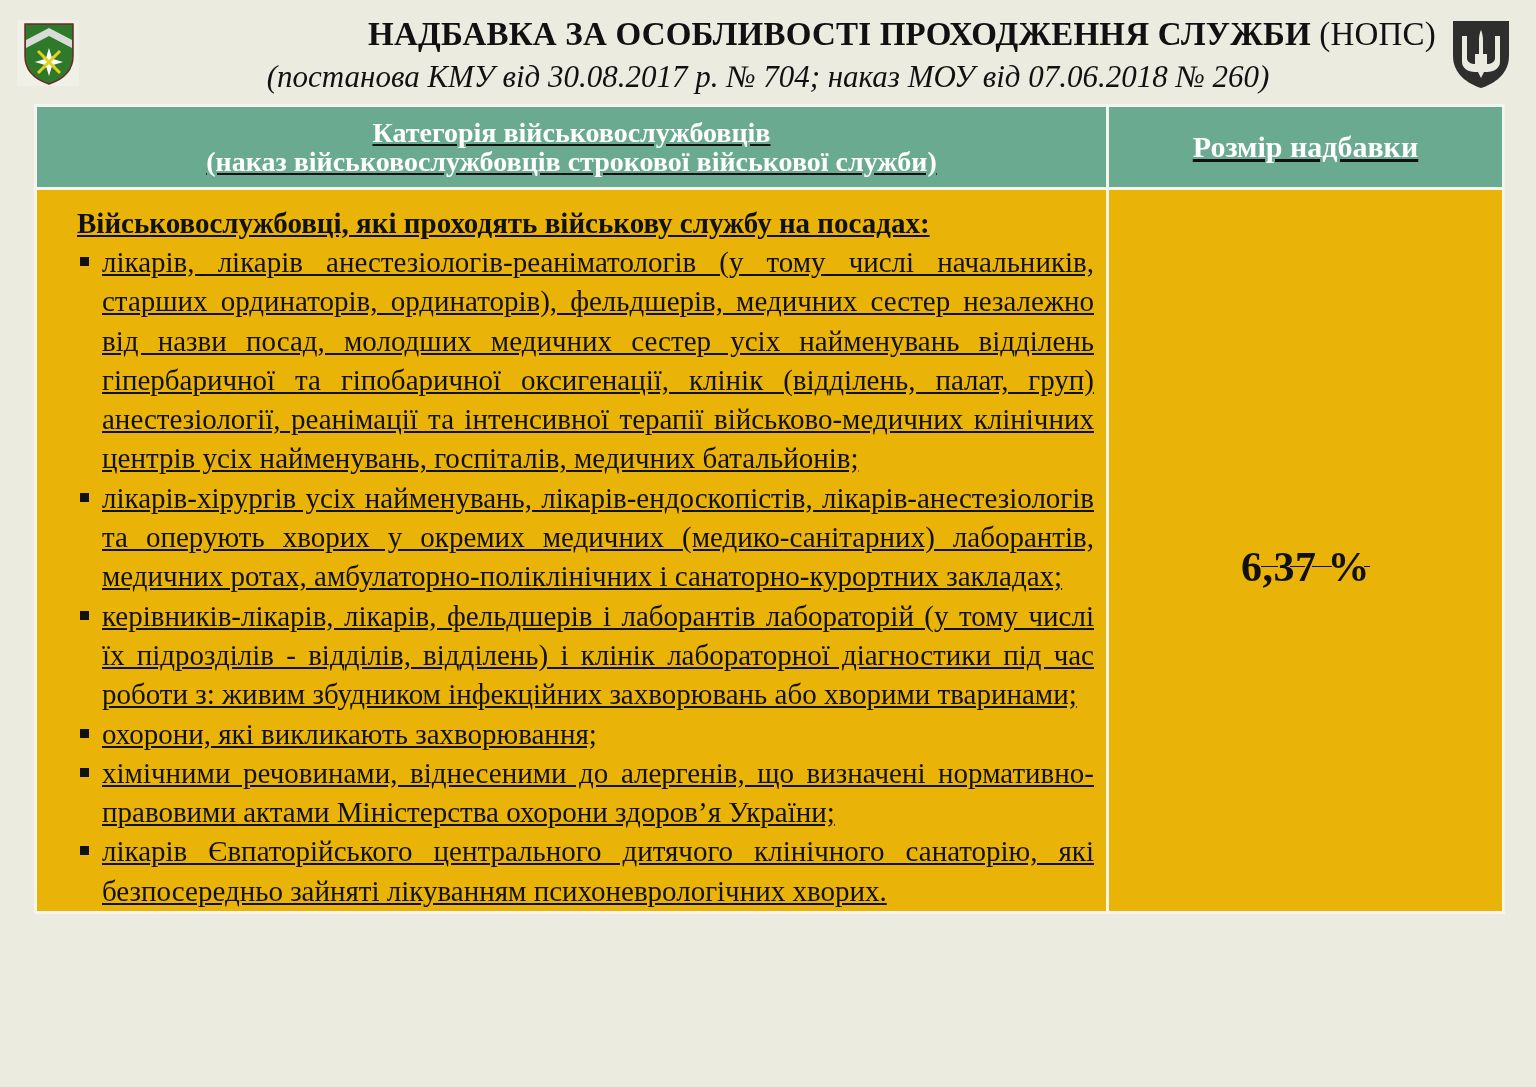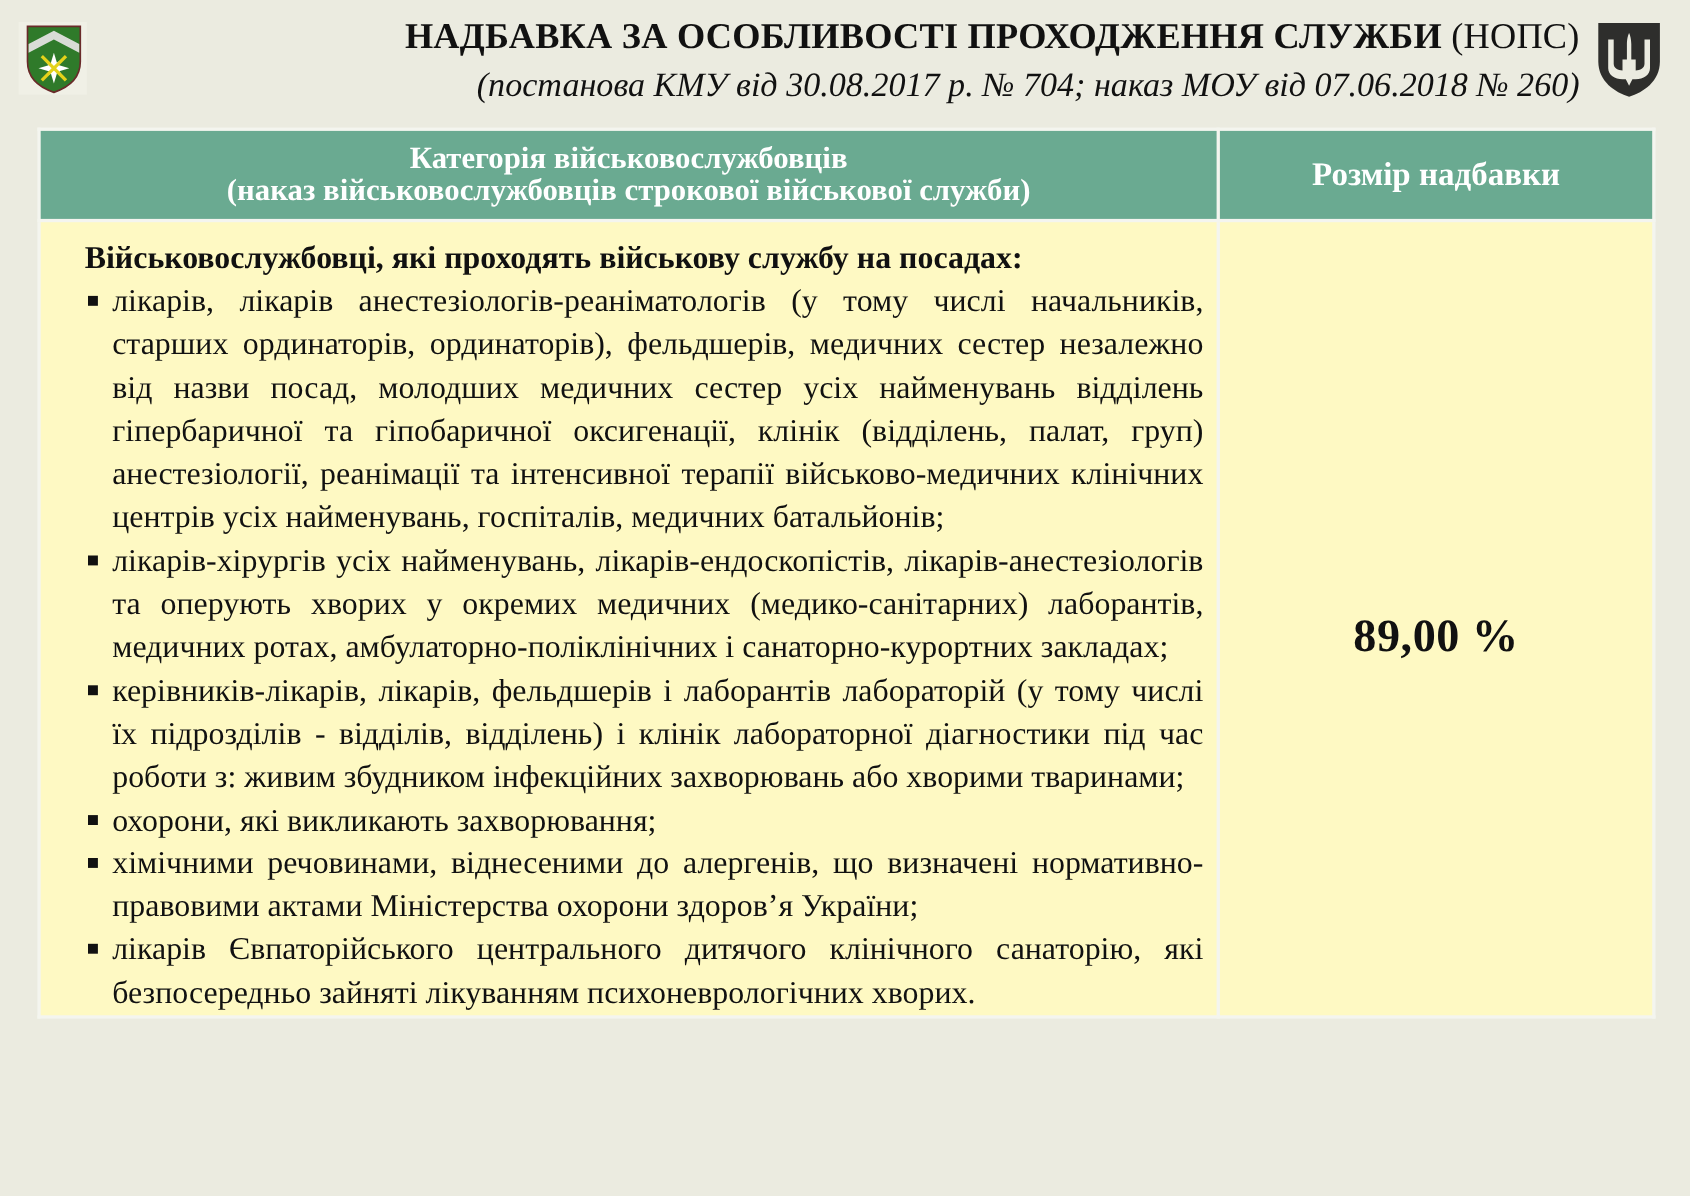--- a/index.html
+++ b/index.html
@@ -41,33 +41,34 @@
       letter-spacing: 0.2px;
     }
     .title .bold {
       font-weight: bold;
     }
     .subtitle {
       position: absolute;
       left: 100px;
       right: 100px;
       top: 57px;
-      text-align: right;
+      text-align: center;
       font-size: 31px;
       line-height: 40px;
       font-style: italic;
     }
     .tbl {
       position: absolute;
       left: 34px;
-      top: 116px;
+      top: 104px;
       width: 1468px;
       height: 731px;
       border-collapse: collapse;
       table-layout: fixed;
+      text-decoration: underline;
     }
     .tbl th, .tbl td {
       border: 3px solid #f4f5ef;
       padding: 0;
     }
     .tbl th {
       background: #6aaa91;
       color: #ffffff;
       font-weight: bold;
       height: 80px;
@@ -76,21 +77,21 @@
     }
     .th-cat {
       font-size: 28px;
       line-height: 29px;
     }
     .th-size {
       font-size: 30px;
       line-height: 34px;
     }
     .tbl td {
-      background: #fef9c3;
+      background: #eab308;
       vertical-align: top;
     }
     .cell-cat {
       padding: 14px 12px 0 40px !important;
     }
     .cell-size {
       vertical-align: middle !important;
       text-align: center;
     }
     .intro {
@@ -201,17 +202,17 @@
             <span class="bullet"></span>
             <span>хімічними речовинами, віднесеними до алергенів, що визначені нормативно-правовими актами Міністерства охорони здоров’я України;</span>
           </li>
           <li>
             <span class="bullet"></span>
             <span>лікарів Євпаторійського центрального дитячого клінічного санаторію, які безпосередньо зайняті лікуванням психоневрологічних хворих.</span>
           </li>
         </ul>
       </td>
       <td class="cell-size">
-        <span class="size-value">89,00 %</span>
+        <span class="size-value">6,37 %</span>
       </td>
     </tr>
   </tbody>
 </table>
 
 </body></html>

